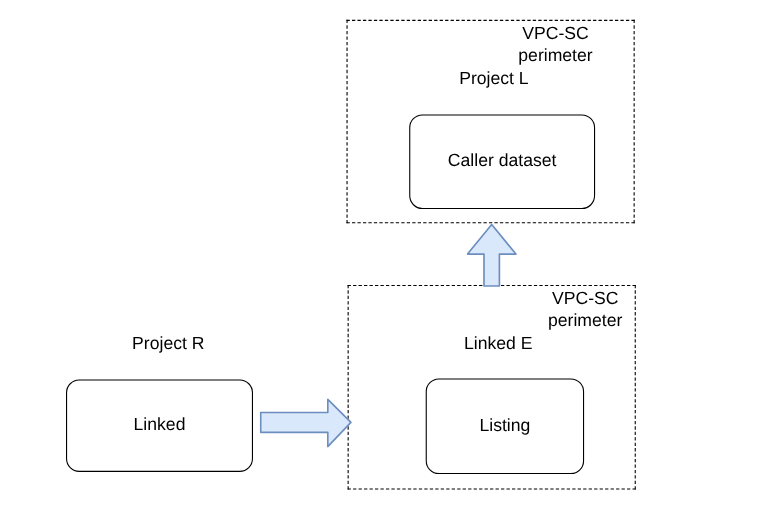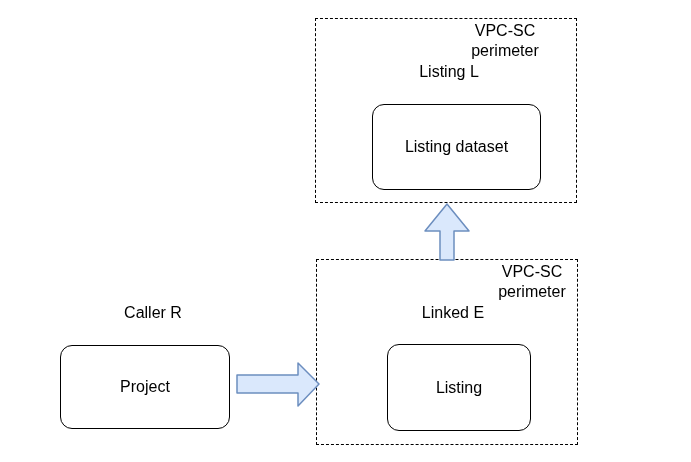--- a/index.html
+++ b/index.html
@@ -64,36 +64,36 @@
   }
 </style>
 </head>
 <body>
 
 <div class="canvas">
 
   <div class="abs perimeter perimeter-top"></div>
   <div class="abs diagram-label vpc-title-top">VPC-SC
 perimeter</div>
-  <div class="abs diagram-label project-l-label">Listing L</div>
+  <div class="abs diagram-label project-l-label">Project L</div>
   <div class="abs node node-linked-dataset">
-    <span>Listing dataset</span>
+    <span>Caller dataset</span>
   </div>
 
   <div class="abs perimeter perimeter-bottom"></div>
   <div class="abs diagram-label vpc-title-bottom">VPC-SC
 perimeter</div>
   <div class="abs diagram-label project-e-label">Linked E</div>
   <div class="abs node node-listing">
     <span>Listing</span>
   </div>
 
-  <div class="abs diagram-label project-r-label">Caller R</div>
+  <div class="abs diagram-label project-r-label">Project R</div>
   <div class="abs node node-caller">
-    <span>Project</span>
+    <span>Linked</span>
   </div>
 
   <svg class="abs arrow arrow-right-box" viewBox="0 0 84 45" aria-hidden="true">
     <polygon points="1,13 62,13 62,1 83,22 62,44 62,31 1,31"></polygon>
   </svg>
 
   <svg class="abs arrow arrow-up-box" viewBox="0 0 47 58" aria-hidden="true">
     <polygon points="23,1 45,28 30,28 30,57 16,57 16,28 1,28"></polygon>
   </svg>
 

